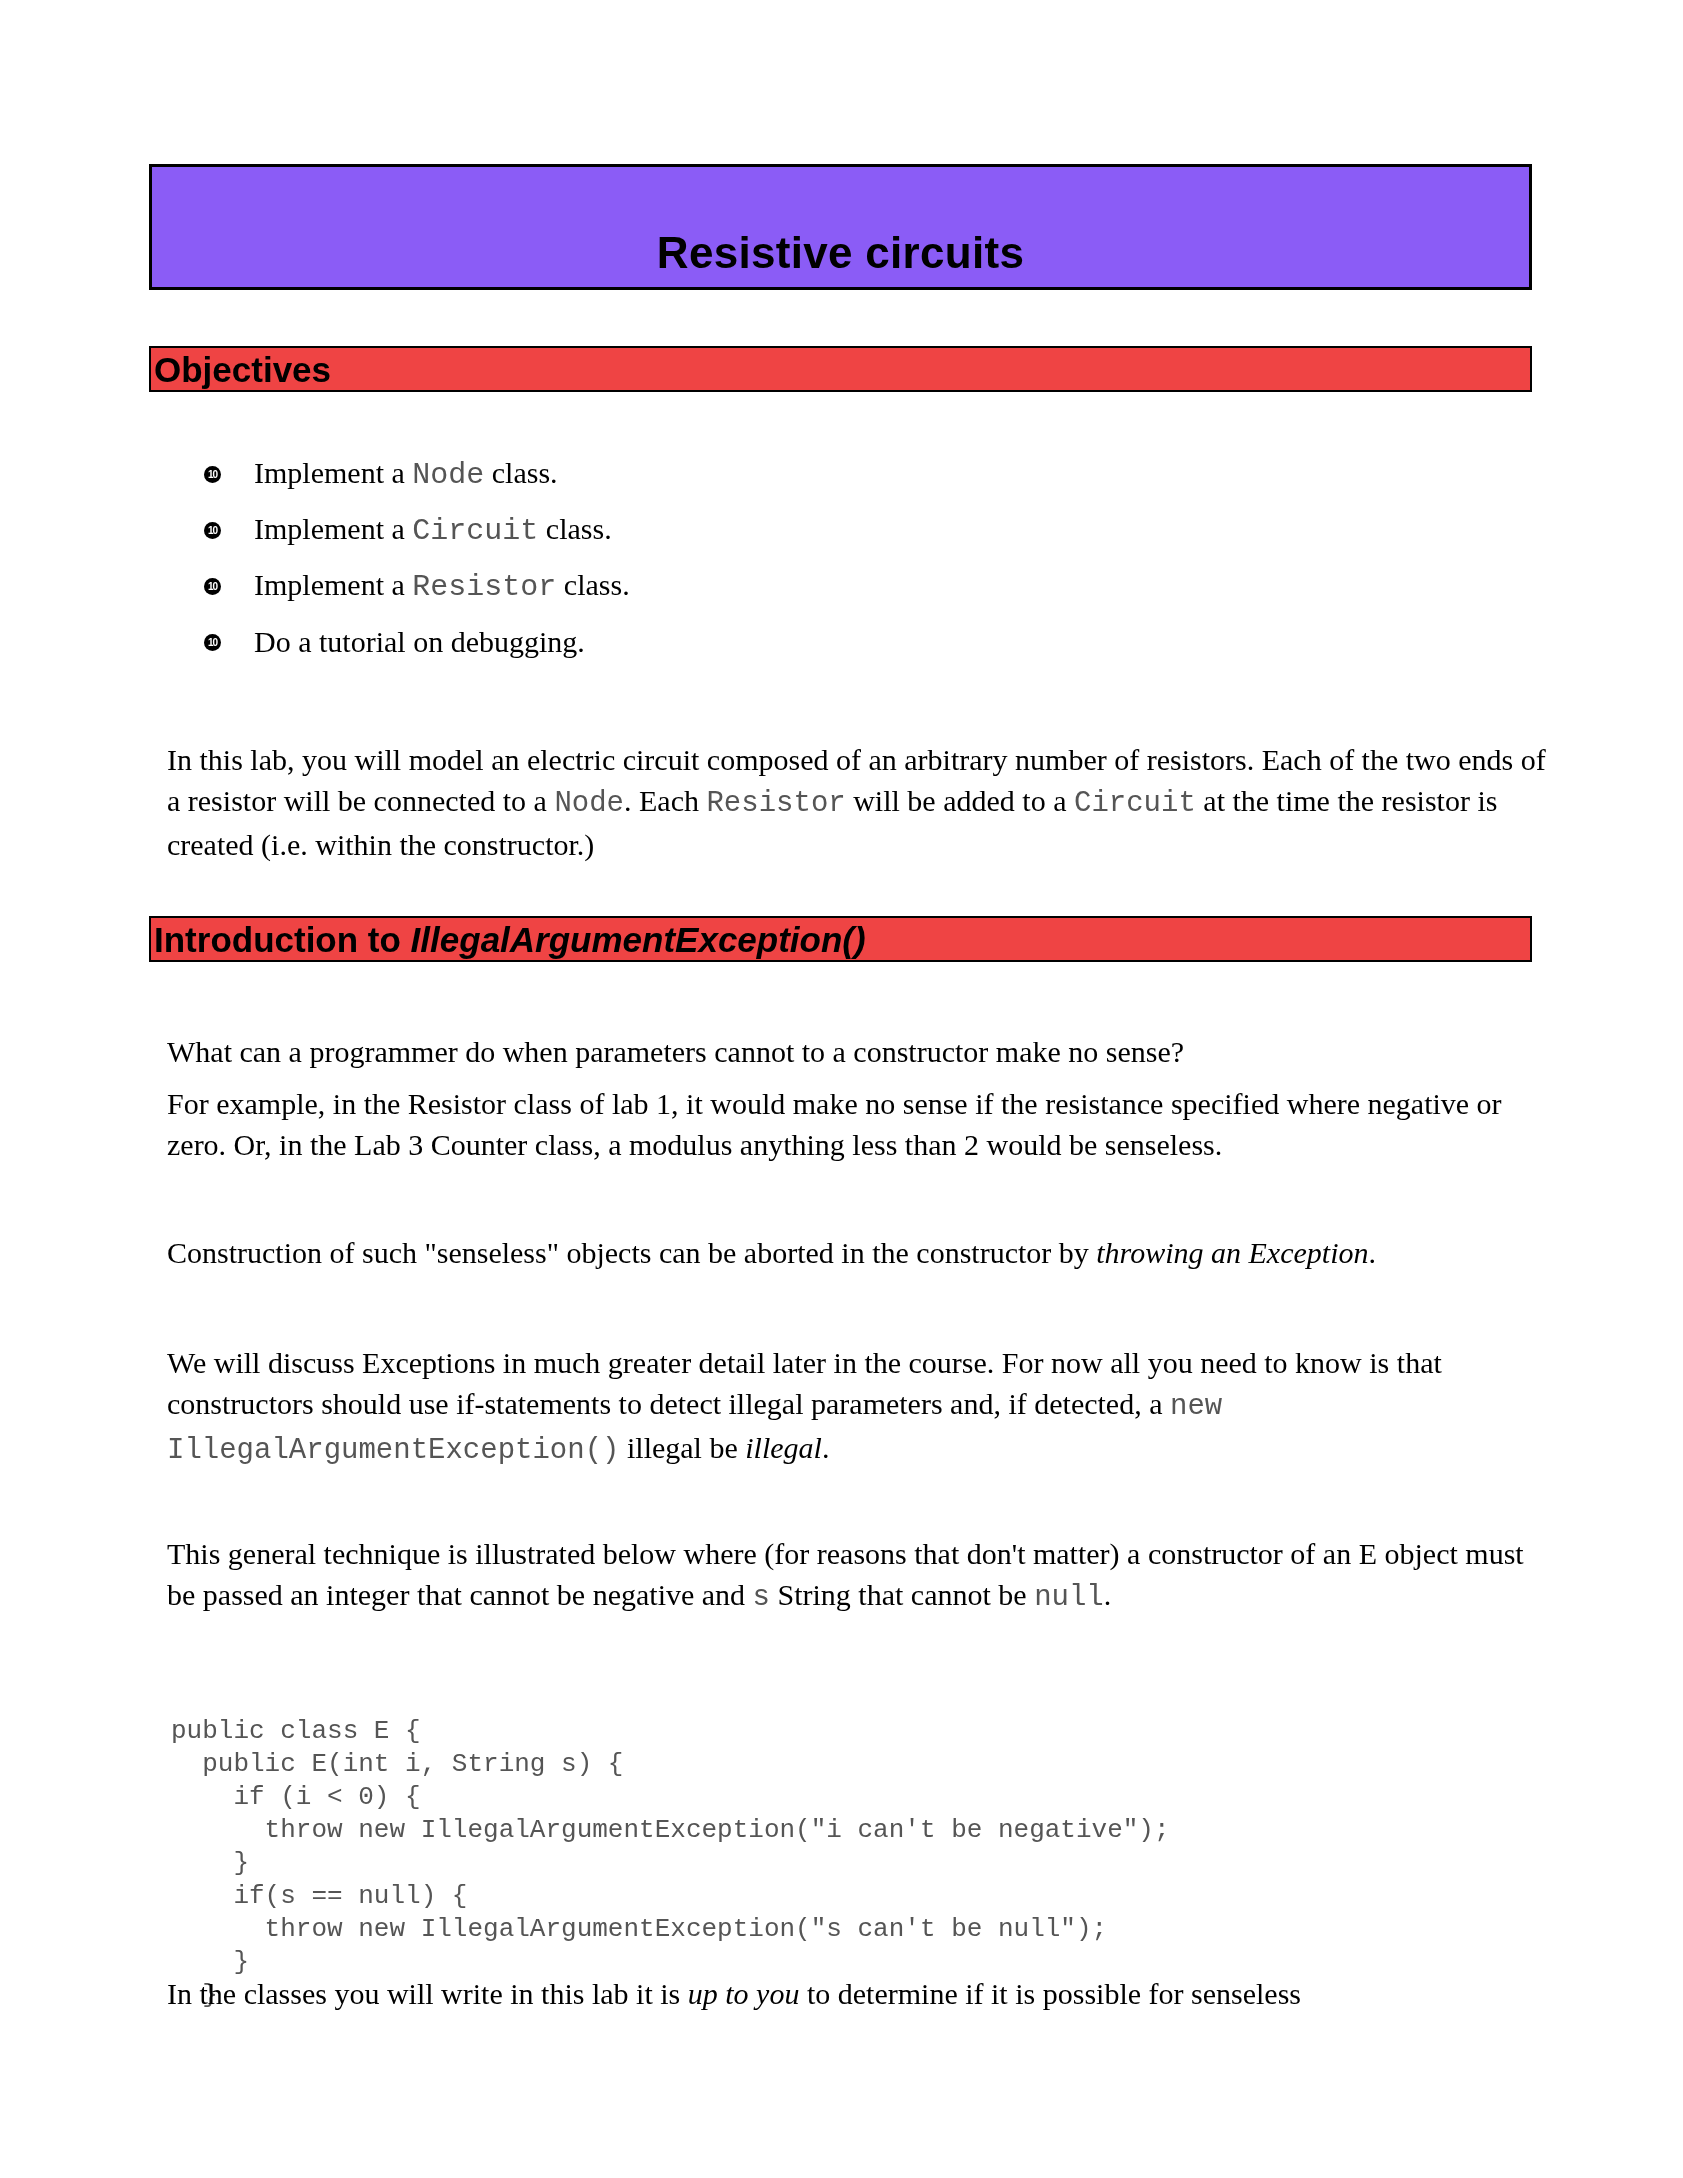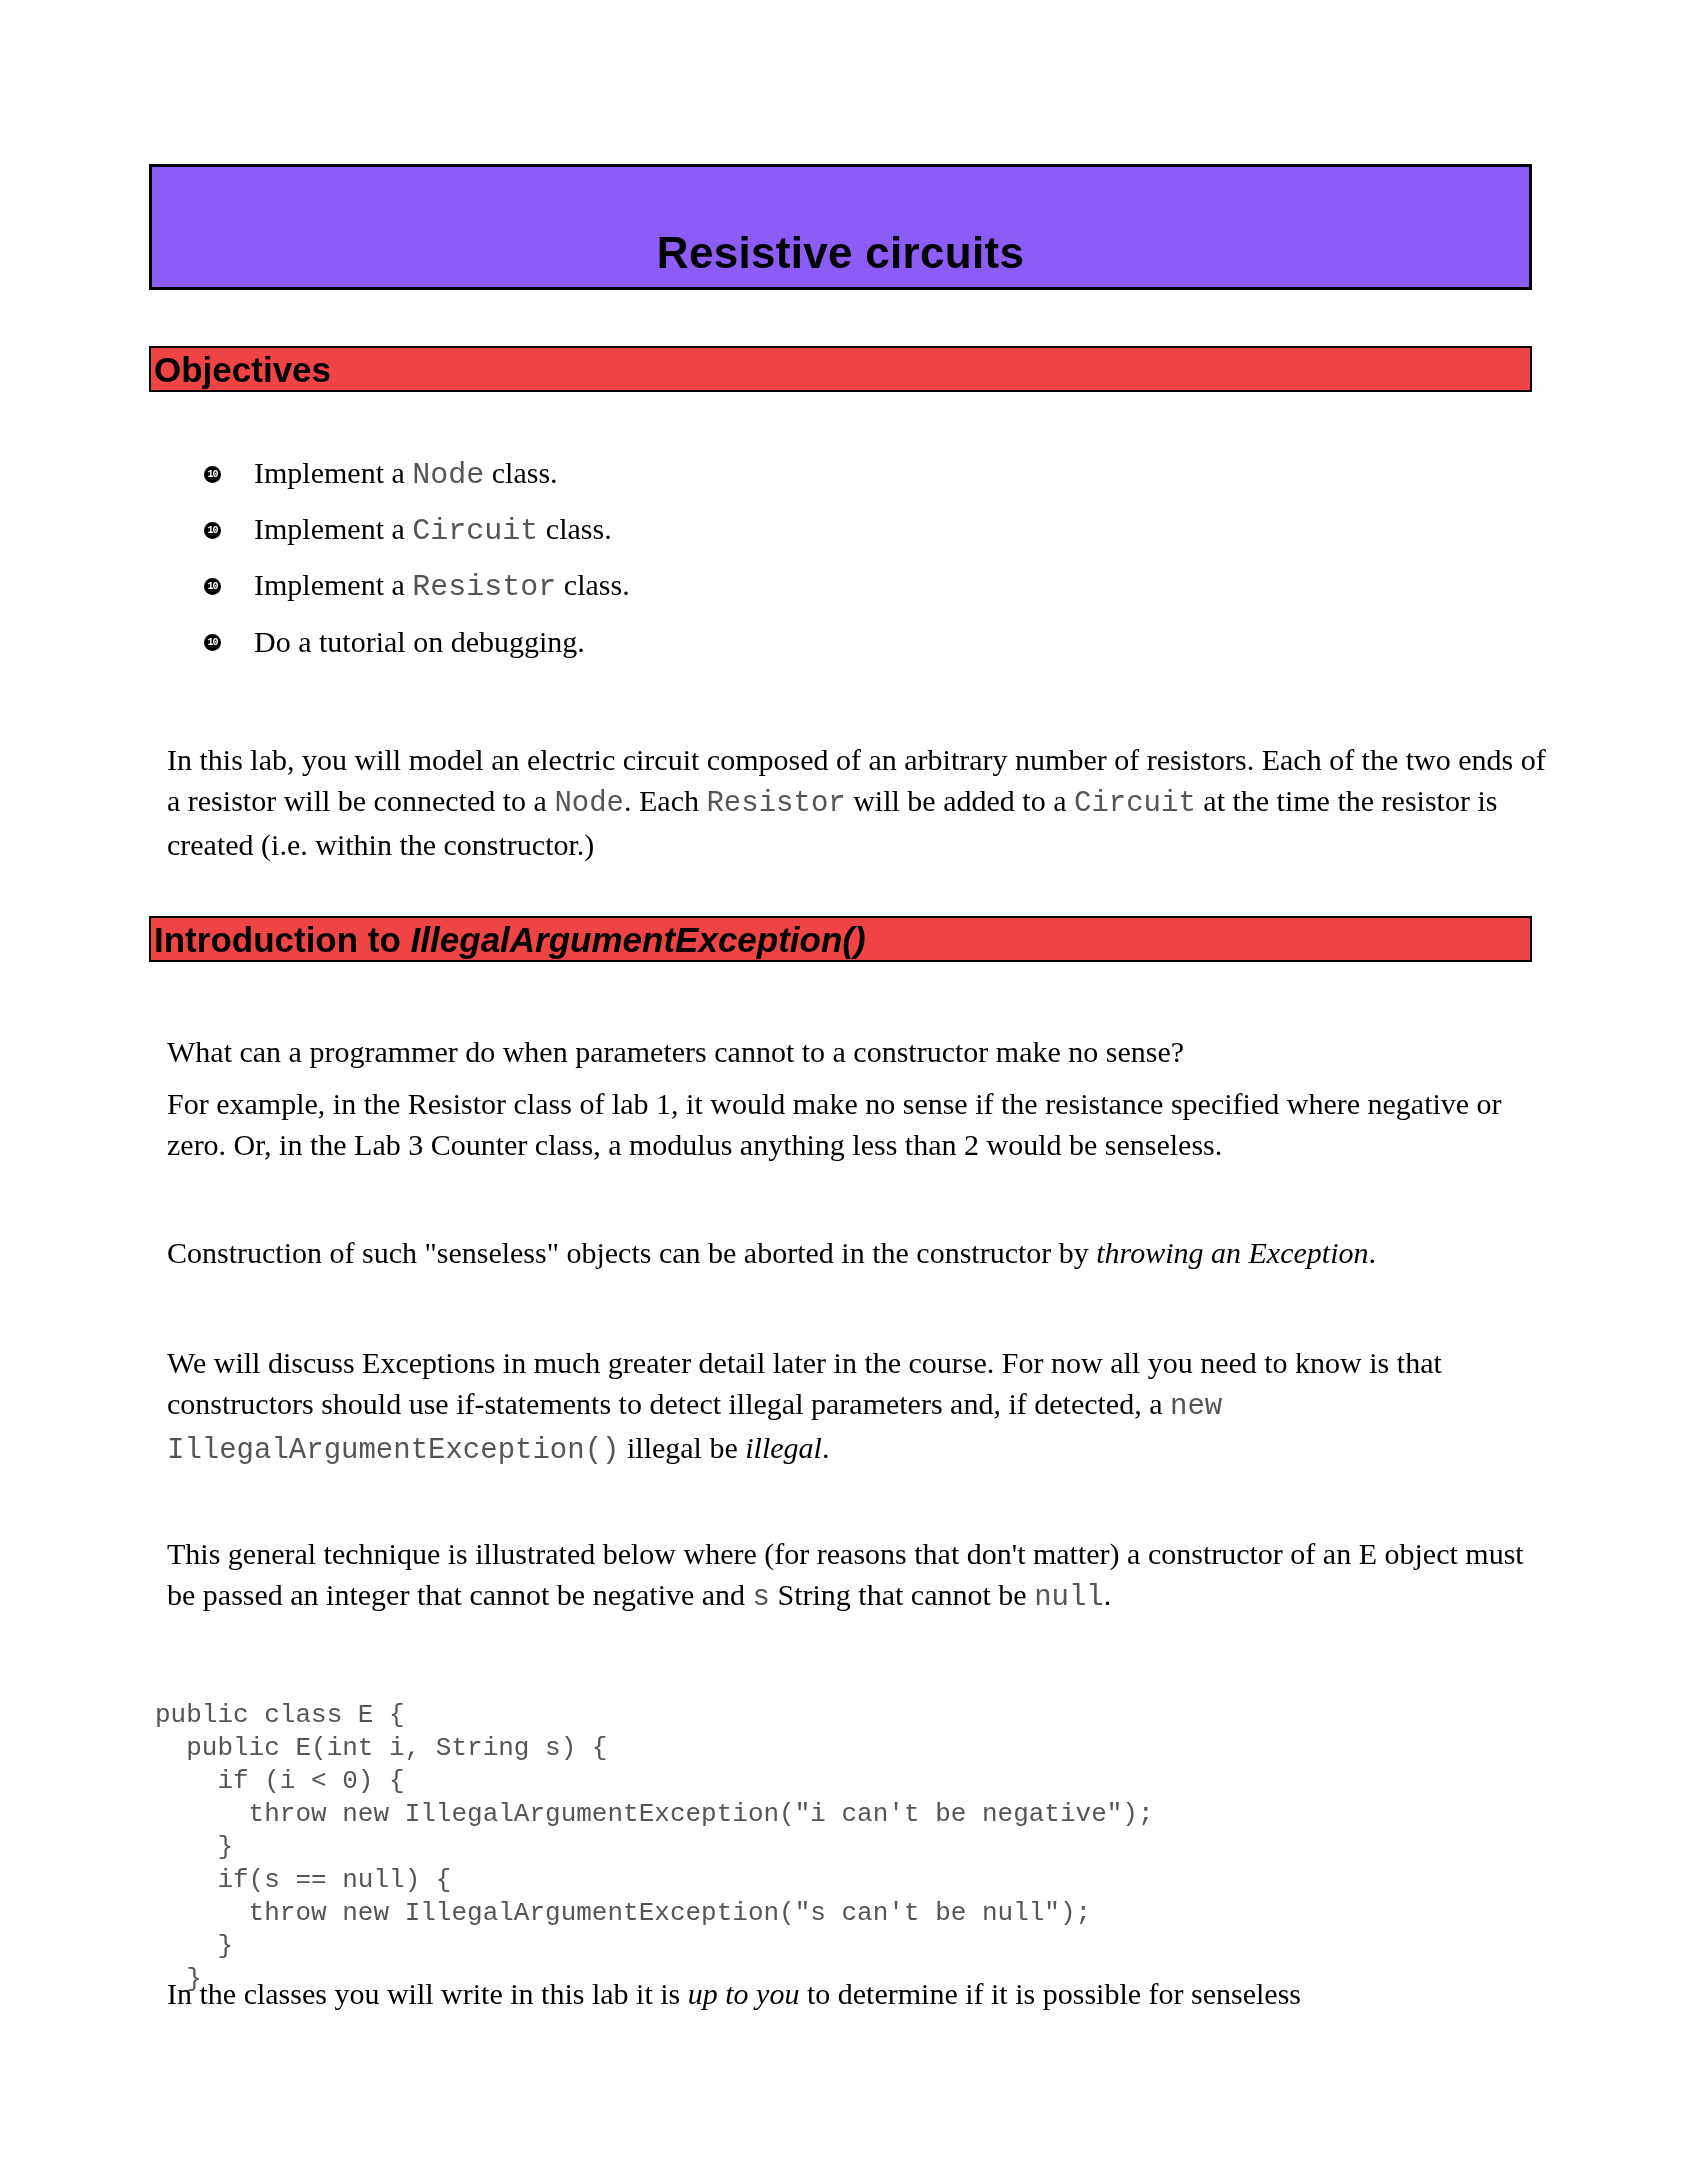--- a/index.html
+++ b/index.html
@@ -24,30 +24,30 @@
     }
     .section-box h2 { margin: 0 0 0 3px; font-size: 35px; font-weight: bold; line-height: 1; }
     .section-box h2 em { font-style: italic; }
 
     .objectives { position: absolute; left: 204px; top: 446px; margin: 0; padding: 0; list-style: none; }
     .objectives li {
       display: flex; align-items: center; height: 56px; font-size: 30px;
     }
     .bullet {
       width: 17px; height: 17px; border-radius: 50%; background: #000; color: #fff;
-      font-family: Liberation Mono, monospace; font-size: 10px; font-weight: bold;
+      font-family: Liberation Sans, sans-serif; font-size: 10px; font-weight: bold;
       display: inline-flex; align-items: center; justify-content: center; margin-right: 33px; letter-spacing: -1px;
     }
     .para {
       position: absolute; left: 155px; width: 1386px; margin: 12px;
       font-size: 30px; line-height: 41px;
     }
     .para code { font-family: "Liberation Mono", "DejaVu Sans Mono", monospace; color: #555555; font-size: 29px; }
     .code-block {
-      position: absolute; left: 155px; top: 1666px; margin: 0;
+      position: absolute; left: 155px; top: 1666px; margin: 16px;
       font-size: 26px; line-height: 33px; white-space: pre;
     }
   </style>
 </head>
 <body>
 
 <div class="title-box sans">
   <h1>Resistive circuits</h1>
 </div>
 

